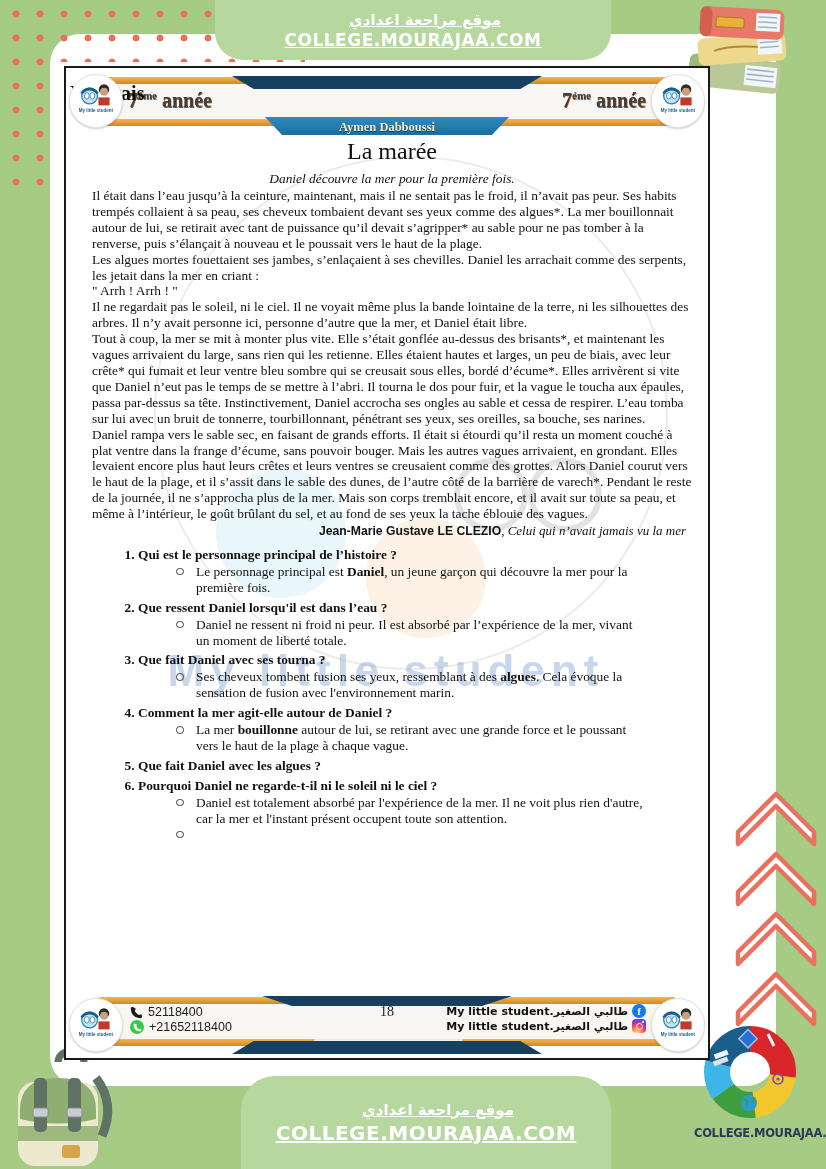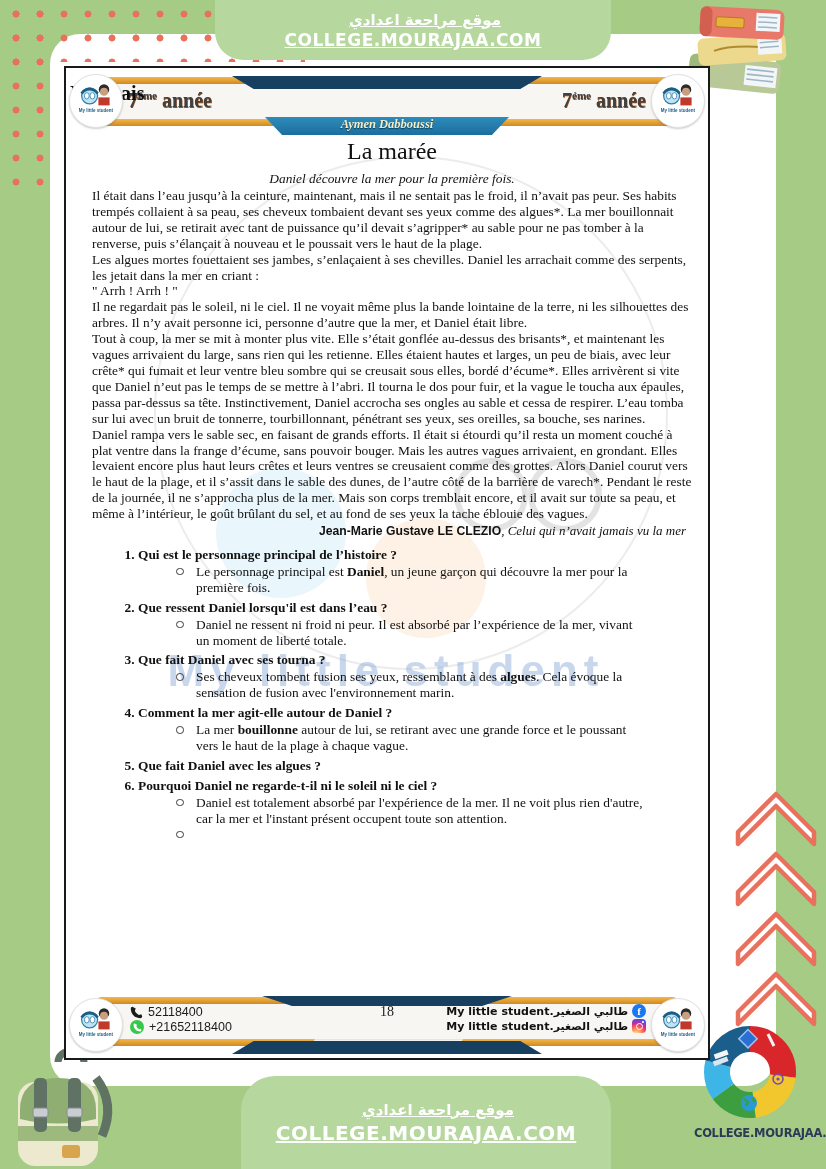--- a/index.html
+++ b/index.html
@@ -45,21 +45,21 @@
   .goldbar.tl{top:1px;left:20px;width:225px;clip-path:polygon(10px 0,100% 0,calc(100% - 4px) 100%,0 100%);}
   .goldbar.tr{top:1px;right:20px;width:225px;clip-path:polygon(0 0,calc(100% - 10px) 0,100% 100%,4px 100%);}
   .goldbar.bl{top:43px;left:20px;width:225px;clip-path:polygon(0 0,100% 0,calc(100% - 4px) 100%,10px 100%);}
   .goldbar.br{top:43px;right:20px;width:225px;clip-path:polygon(4px 0,100% 0,calc(100% - 10px) 100%,0 100%);}
   .navy-band{position:absolute;left:50%;transform:translateX(-50%);background:#173f5f;}
   .doc-header .navy-top{top:0;width:310px;height:13px;clip-path:polygon(0 0,100% 0,93% 100%,7% 100%);}
   .doc-footer .navy-bottom{bottom:0;width:310px;height:13px;clip-path:polygon(7% 0,93% 0,100% 100%,0 100%);}
   .doc-footer .navy-topsmall{top:0;width:250px;height:10px;clip-path:polygon(0 0,100% 0,88% 100%,12% 100%);}
   .ribbon{position:absolute;top:41px;left:50%;transform:translateX(-50%);width:244px;height:18px;
           background:linear-gradient(#2e8cba,#1b6e9e);clip-path:polygon(0 0,100% 0,93% 100%,7% 100%);
-          display:flex;align-items:flex-start;justify-content:center;font-style:italic;}
+          display:flex;align-items:flex-end;justify-content:center;}
   .ribbon span{font-size:12.5px;font-weight:bold;color:#f6eec9;text-shadow:0 1px 1px #0e3a55;}
   .subject{position:absolute;top:6px;left:0;right:0;font-size:20px;font-weight:bold;color:#0d0d0d;}
   .grade{position:absolute;top:13px;font-size:20px;font-weight:bold;color:#404040;text-shadow:.5px .5px 0 #9c4b12;}
   .grade.left{left:58px;} .grade.right{right:58px;}
   .grade sup{font-size:11px;}
   
   .mascot{position:absolute;width:52px;height:52px;background:#fff;border:1px solid #e2e2e2;border-radius:50%;
           box-shadow:0 1px 2px rgba(0,0,0,.2);text-align:center;}
   .mascot svg{display:block;margin:3px auto 0;}
   .mcap{display:block;margin-top:-4px;font-family:"Liberation Sans",sans-serif;font-size:4.5px;font-weight:bold;color:#1b5e86;}

